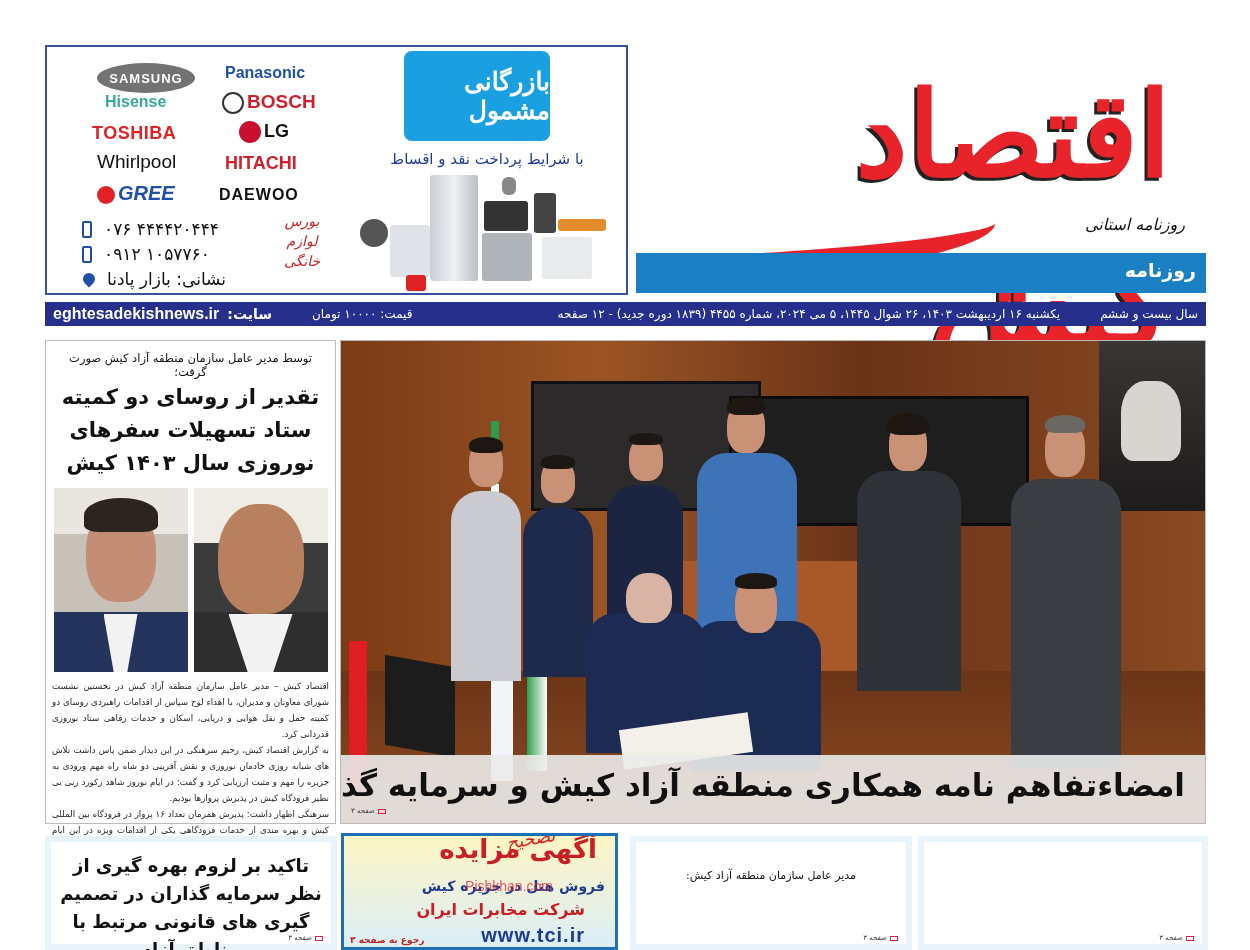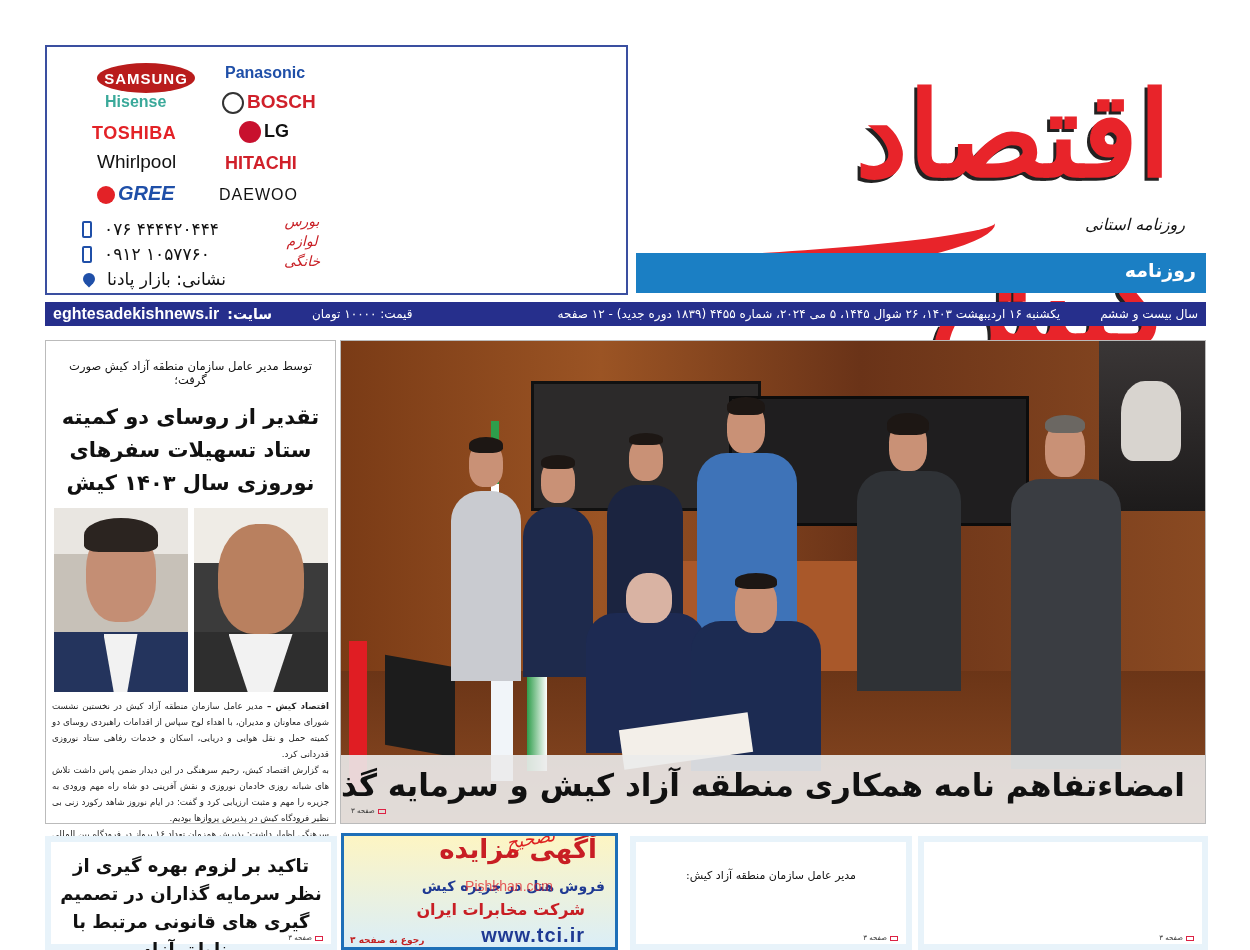--- a/index.html
+++ b/index.html
@@ -4,30 +4,30 @@
 <style>
   *{box-sizing:border-box;margin:0;padding:0}
   html,body{width:1250px;height:950px;background:#fff;overflow:hidden}
   body{position:relative;font-family:"DejaVu Sans",sans-serif;color:#111}
   .abs{position:absolute}
   .rtl{direction:rtl}
 
   
   #ad-box{left:45px;top:45px;width:583px;height:250px;border:2px solid #3a4fa0;background:#fff}
   .brand{position:absolute;font-family:"Liberation Sans",sans-serif;font-weight:bold;white-space:nowrap}
-  #samsung{left:50px;top:16px;width:98px;height:30px;border-radius:50%;background:#b91c1c;color:#fff;font-size:15px;letter-spacing:1px;display:flex;align-items:center;justify-content:center}
+  #samsung{left:50px;top:16px;width:98px;height:30px;border-radius:50%;background:#737373;color:#fff;font-size:13px;letter-spacing:1px;display:flex;align-items:center;justify-content:center}
   #hisense{left:58px;top:46px;color:#3aa99a;font-size:16px}
   #toshiba{left:45px;top:76px;color:#e32227;font-size:18px;letter-spacing:0.5px}
   #whirlpool{left:50px;top:104px;color:#111;font-size:19px;font-weight:normal}
   #gree{left:50px;top:135px;color:#1f4fa8;font-size:20px;font-style:italic}
   #panasonic{left:178px;top:17px;color:#1f4fa8;font-size:16px}
   #bosch{left:175px;top:44px;color:#d0202a;font-size:19px}
   #lg{left:192px;top:74px;color:#111;font-size:18px}
   #hitachi{left:178px;top:106px;color:#d0202a;font-size:18px}
-  #daewoo{left:172px;top:139px;color:#111;font-size:16px;font-weight:normal;letter-spacing:1px}
+  #daewoo{left:172px;top:139px;color:#111;font-size:16px;font-weight:bold;letter-spacing:1px}
   .logo-circle{display:inline-block;width:22px;height:22px;border-radius:50%;vertical-align:middle;margin-right:3px}
   #bosch .logo-circle{border:2px solid #333;background:#fff}
   #lg .logo-circle{background:#c8102e}
   #gree .logo-circle{background:#e32227;width:18px;height:18px}
 
   .contact-row{position:absolute;left:35px;display:flex;align-items:center;gap:12px;font-size:17px;color:#111;white-space:nowrap}
   .phone-ic{width:10px;height:17px;border:2px solid #1f4fa8;border-radius:2px}
   .pin-ic{width:12px;height:12px;border-radius:50% 50% 50% 0;background:#1f4fa8;transform:rotate(-45deg);margin-left:1px}
   #bourse{left:225px;top:164px;color:#c81e24;font-family:"DejaVu Serif",serif;font-style:italic;font-size:14px;line-height:20px;text-align:center;width:60px;direction:rtl}
 
@@ -44,31 +44,31 @@
   #blue-band{position:absolute;left:0;top:213px;width:570px;height:40px;background:#1b7fc4}
   #rooznameh{position:absolute;right:15px;top:219px;color:#fff;font-size:19px;font-weight:bold;direction:rtl}
 
   
   #dateline{left:45px;top:302px;width:1161px;height:24px;background:#262f8c;color:#fff;font-size:12px;display:flex;align-items:center;justify-content:space-between;padding:0 8px;direction:rtl}
   #dateline .grp{display:flex;gap:40px;align-items:center}
   #site-url{font-family:"Liberation Sans",sans-serif;font-weight:bold;font-size:16px;direction:ltr}
 
   
   #left-article{left:45px;top:340px;width:291px;height:484px;border:1px solid #bbb;background:#fff;padding:4px 6px;direction:rtl}
-  #left-kicker{font-size:11.5px;text-align:center;color:#111;margin-top:14px}
-  #left-headline{font-size:21px;font-weight:bold;text-align:center;line-height:33px;margin-top:14px}
+  #left-kicker{font-size:11.5px;text-align:center;color:#111;margin-top:6px}
+  #left-headline{font-size:21px;font-weight:bold;text-align:center;line-height:33px;margin-top:2px}
   #portraits{display:flex;gap:6px;justify-content:center;margin-top:8px;direction:ltr}
   .portrait{width:134px;height:184px;position:relative;overflow:hidden}
   #portrait-1{background:linear-gradient(#e9e6e1 0 25%,#c7c1b8 25% 100%)}
   #portrait-2{background:linear-gradient(#efece6 0 30%,#3b3b3b 30% 100%)}
   .face{position:absolute;border-radius:45% 45% 42% 42%;background:#c98f72}
   .suit{position:absolute;bottom:0;left:0;right:0;height:60px;background:#24345d}
   .shirt{position:absolute;bottom:0;left:50px;width:34px;height:58px;background:#f2f2f2;clip-path:polygon(0 0,100% 0,70% 100%,30% 100%)}
   #left-body{font-size:8.7px;line-height:16px;color:#222;text-align:justify;margin-top:6px}
-  #left-body b{font-weight:bold}
+  #left-body b{font-weight:normal}
   .page-ref{font-size:7px;color:#333;display:flex;align-items:center;gap:3px;direction:rtl}
   .page-ic{width:8px;height:5px;border:1px solid #d24;display:inline-block}
 
   
   #hero{left:340px;top:340px;width:866px;height:484px;overflow:hidden;border:1px solid #bbb;background:#6b3a1c}
   .wall{position:absolute}
   .person{position:absolute}
   .p-head{position:absolute;border-radius:45% 45% 40% 40%;background:#c99176}
   .p-hair{position:absolute;border-radius:50% 50% 30% 30%;background:#1d1714}
   .p-body{position:absolute;border-radius:30px 30px 0 0}
@@ -119,20 +119,36 @@
   <div class="contact-row" style="top:197px">
     <span class="phone-ic"></span>
     <span>۰۹۱۲ ۱۰۵۷۷۶۰</span>
   </div>
   <div class="contact-row" style="top:222px">
     <span class="pin-ic"></span>
     <span class="rtl">نشانی: بازار پادنا</span>
   </div>
   <div id="bourse" class="abs">بورس لوازم خانگی</div>
 
+  <div id="ad-right" class="abs">
+    <div id="mashmool">بازرگانی مشمول</div>
+    <div id="terms">با شرایط پرداخت نقد و اقساط</div>
+    <div id="appliances">
+      <div class="appl" style="left:78px;top:0;width:48px;height:106px;background:linear-gradient(90deg,#c9ced4,#eef0f2,#b9bfc6)"></div>
+      <div class="appl" style="left:132px;top:26px;width:44px;height:30px;background:#333"></div>
+      <div class="appl" style="left:130px;top:58px;width:50px;height:48px;background:#aeb4ba"></div>
+      <div class="appl" style="left:38px;top:50px;width:40px;height:52px;background:#dfe2e6;border-radius:4px"></div>
+      <div class="appl" style="left:8px;top:44px;width:28px;height:28px;background:#555;border-radius:50%"></div>
+      <div class="appl" style="left:182px;top:18px;width:22px;height:40px;background:#444"></div>
+      <div class="appl" style="left:206px;top:44px;width:48px;height:12px;background:#e48b2b"></div>
+      <div class="appl" style="left:190px;top:62px;width:50px;height:42px;background:#e8eaec"></div>
+      <div class="appl" style="left:54px;top:100px;width:20px;height:16px;background:#d22"></div>
+      <div class="appl" style="left:150px;top:2px;width:14px;height:18px;background:#888;border-radius:6px"></div>
+    </div>
+  </div>
 </div>
 
 <div id="logo-area" class="abs">
   <div id="logo-swash"></div>
   <div id="logo-text">اقتصاد کیش</div>
   <div id="province">روزنامه استانی</div>
   <div id="blue-band"></div>
   <div id="rooznameh">روزنامه</div>
 </div>
 

